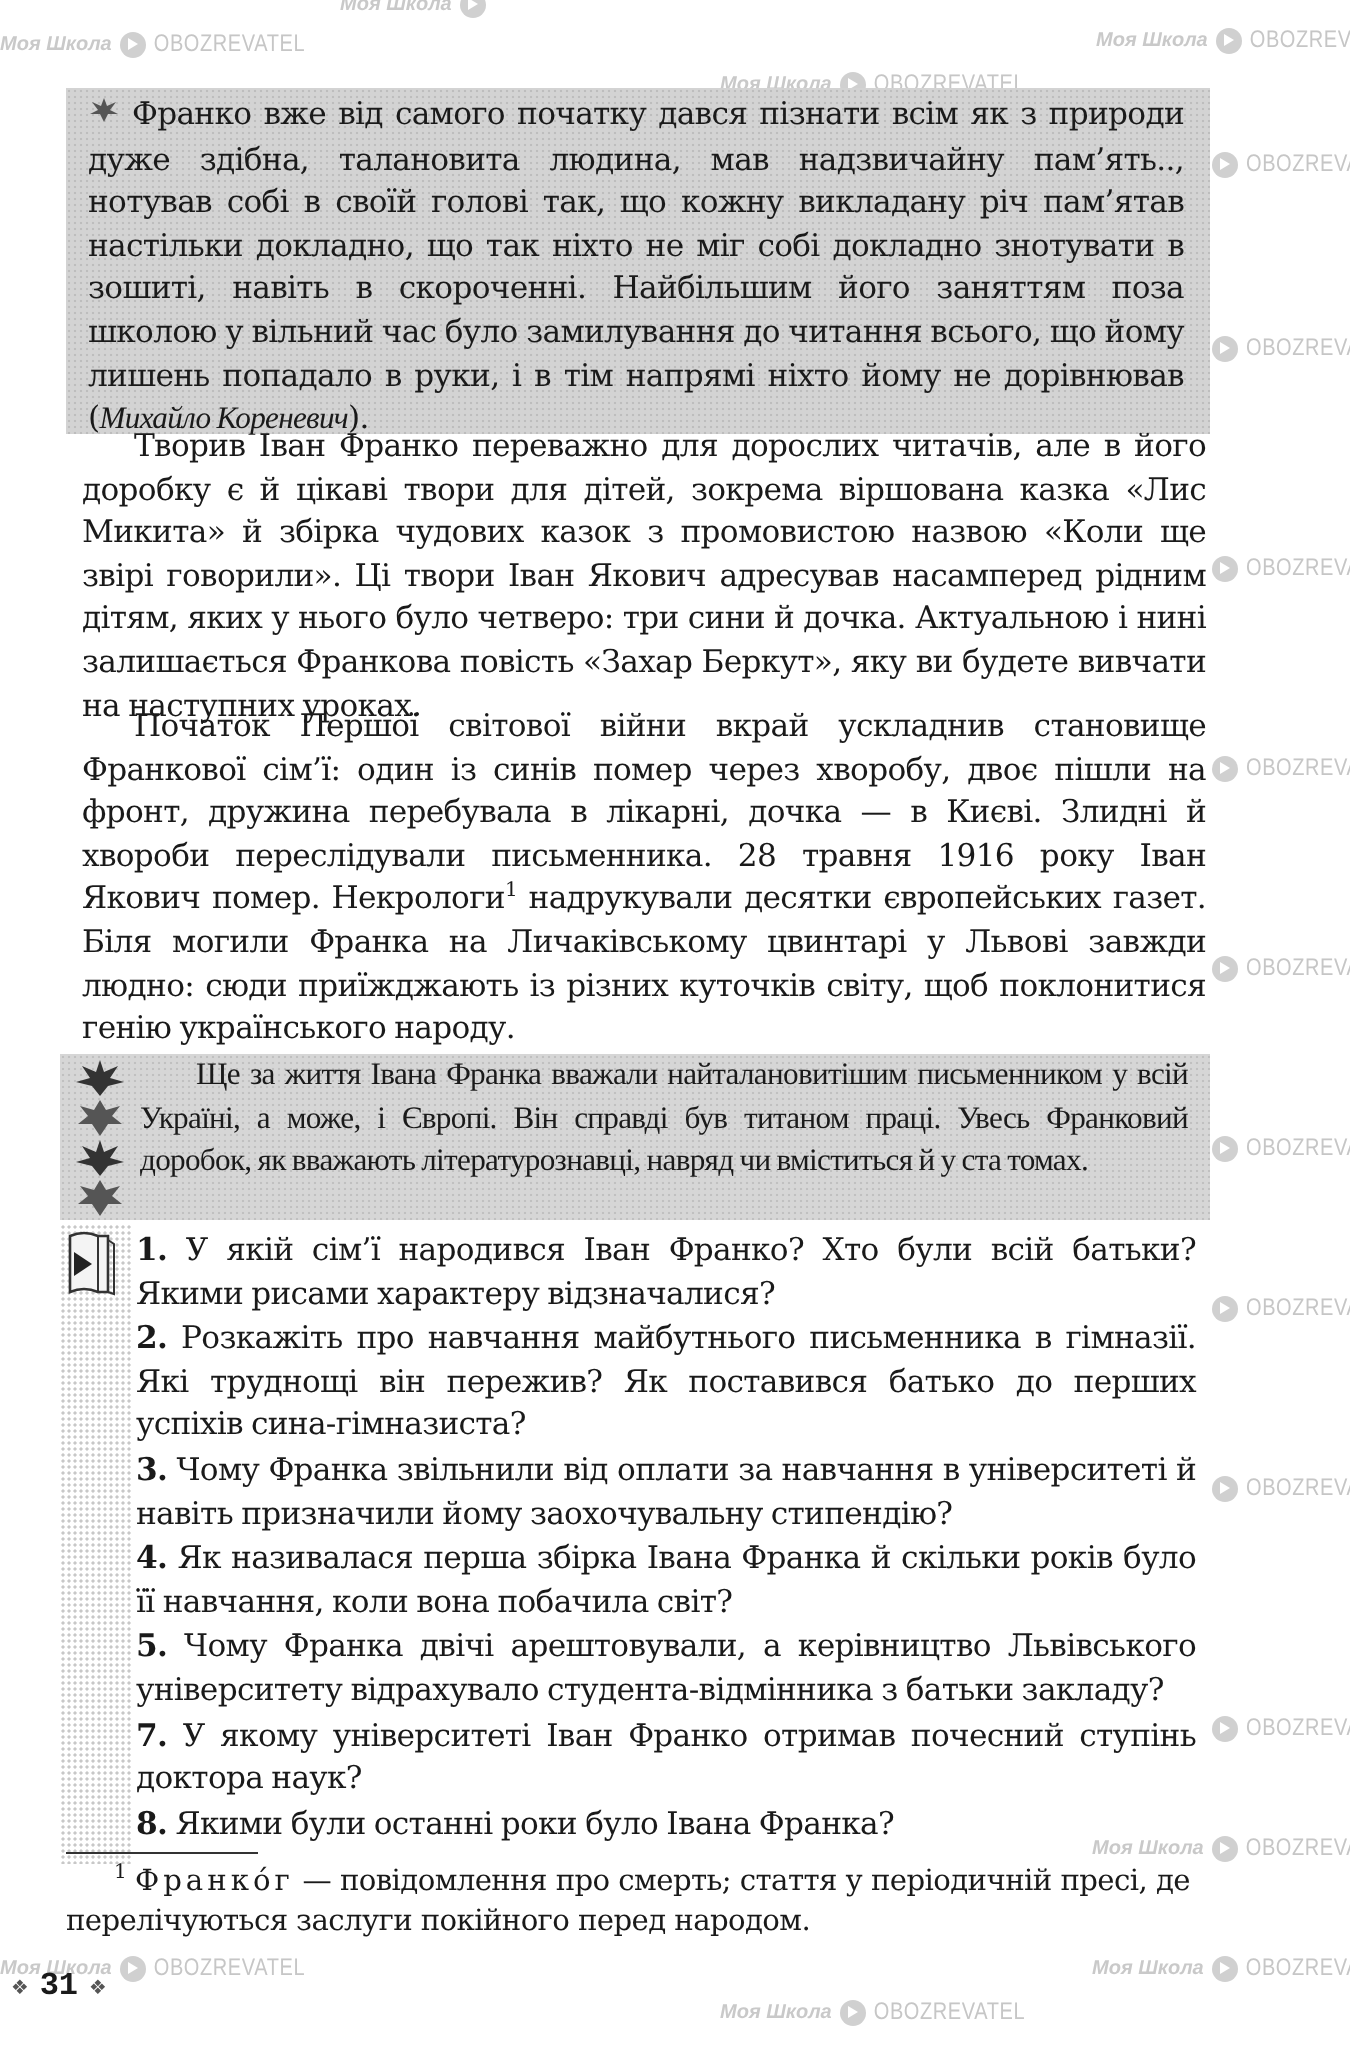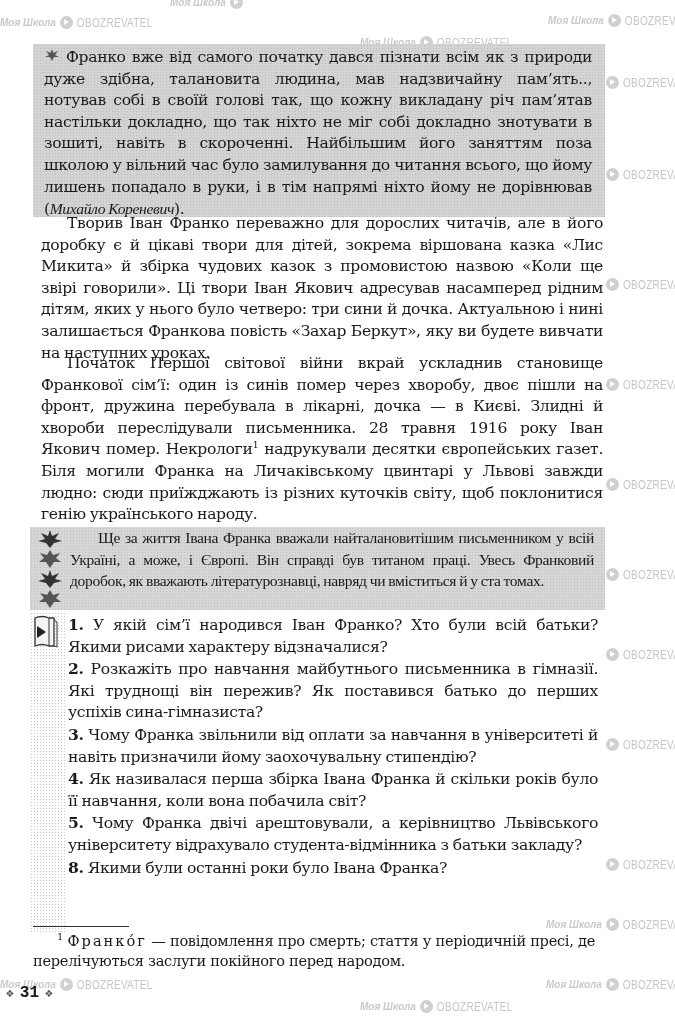--- a/index.html
+++ b/index.html
@@ -162,20 +162,21 @@
       <path d="M5 12 L14 18 L5 24 Z" fill="#222"></path>
       <path d="M22 6 L25 8 L25 33 L22 32" fill="none" stroke="#333" stroke-width="1"></path>
     </svg>
   </div>
   <div class="questions text">
     <p class="q"><span class="num">1.</span><span> У якій сім’ї народився Іван Франко? Хто були всій батьки? Якими рисами характеру відзначалися?</span></p>
     <p class="q"><span class="num">2.</span><span> Розкажіть про навчання майбутнього письменника в гімназії. Які труднощі він пережив? Як поставився батько до перших успіхів сина-гімназиста?</span></p>
     <p class="q"><span class="num">3.</span><span> Чому Франка звільнили від оплати за навчання в університеті й навіть призначили йому заохочувальну стипендію?</span></p>
     <p class="q"><span class="num">4.</span><span> Як називалася перша збірка Івана Франка й скільки років було її навчання, коли вона побачила світ?</span></p>
     <p class="q"><span class="num">5.</span><span> Чому Франка двічі арештовували, а керівництво Львівського університету відрахувало студента-відмінника з батьки закладу?</span></p>
+    <p class="q"><span class="num">7.</span><span> У якому університеті Іван Франко отримав почесний ступінь доктора наук?</span></p>
     <p class="q"><span class="num">8.</span><span> Якими були останні роки було Івана Франка?</span></p>
   </div>
 
   <div class="footnote-rule"></div>
   <p class="footnote" style="margin:0;"><span class="sup">1</span> <span class="term">Франко́г</span><span> — повідомлення про смерть; стаття у періодичній пресі, де перелічуються заслуги покійного перед народом.</span></p>
 
   <div class="pagenum">
     <span class="orn">❖</span><span>31</span><span class="orn">❖</span>
   </div>
 </div>

